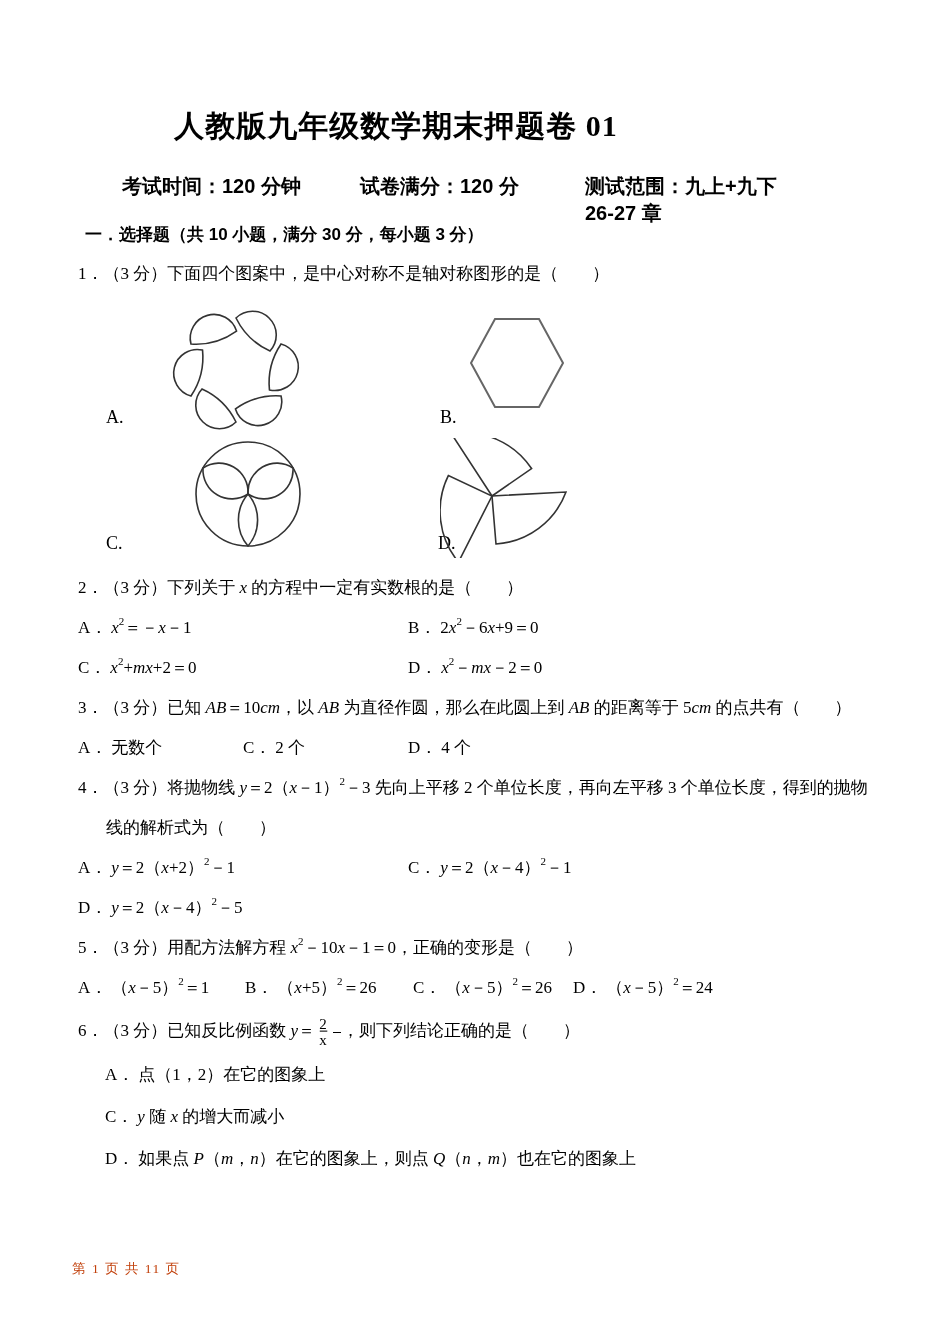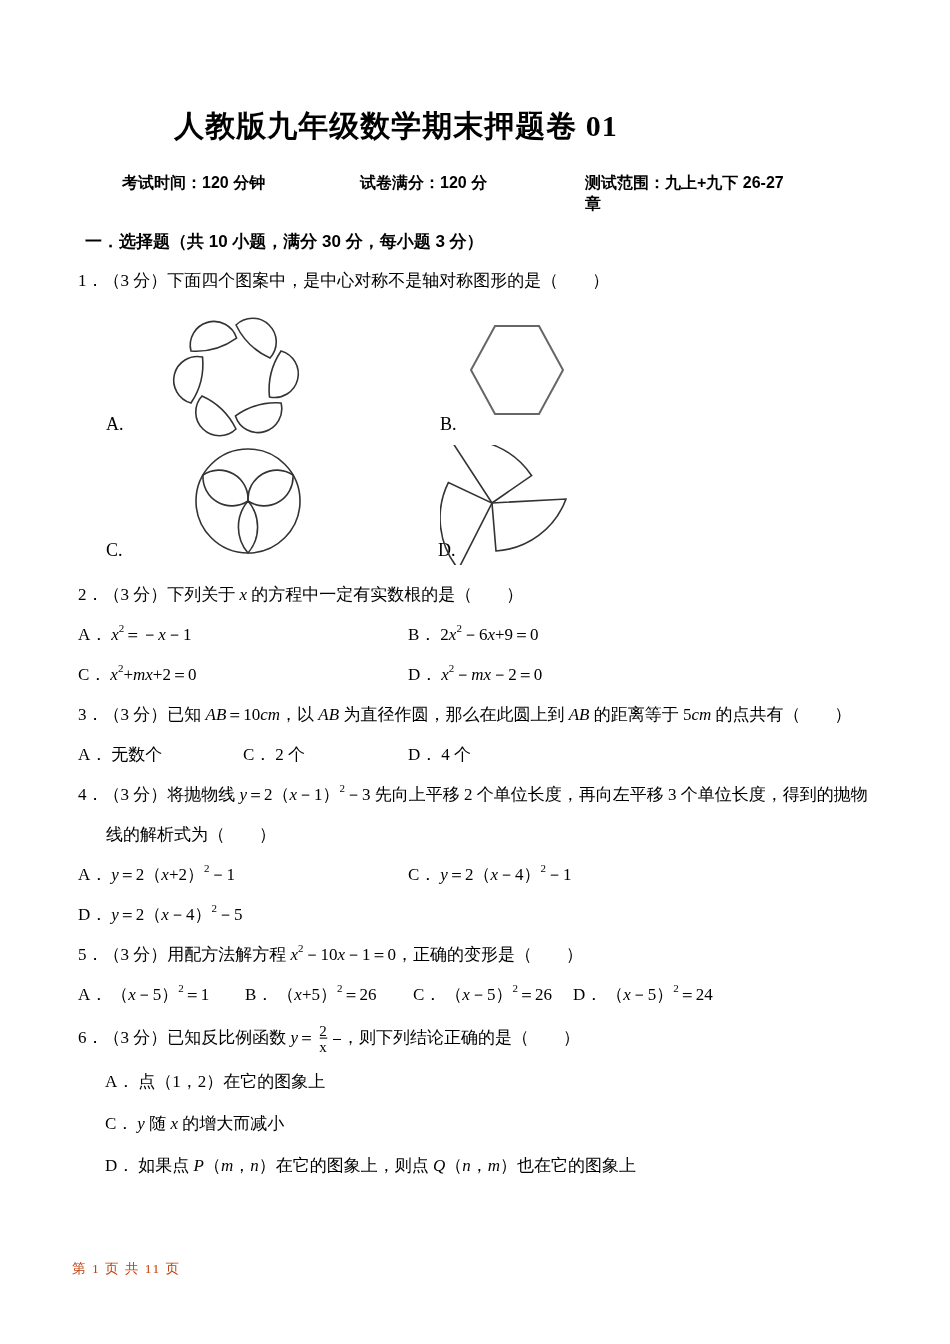--- a/index.html
+++ b/index.html
@@ -8,26 +8,26 @@
     font-family:"Liberation Serif","DejaVu Serif",serif;
     font-size:17px;overflow:hidden;
   }
   .page{position:relative;width:792px;height:1344px;}
   .title{
     margin:0;padding-top:106px;text-align:center;
     font-size:30px;font-weight:bold;letter-spacing:1px;
   }
   .metarow{position:relative;height:26px;margin-top:26px;
     font-family:"Liberation Sans","DejaVu Sans",sans-serif;
-    font-weight:bold;font-size:16px;}
+    font-weight:bold;font-size:20px;}
   .metarow .m0{position:absolute;left:122px;top:0;}
   .metarow .m1{position:absolute;left:360px;top:0;}
   .metarow .m2{position:absolute;left:585px;top:0;}
   .secheading{
-    margin:31px 0 0 85px;
+    margin:24px 0 0 85px;
     font-family:"Liberation Sans","DejaVu Sans",sans-serif;
     font-weight:bold;font-size:17px;
   }
   .content{margin-left:78px;width:794px;}
   .stem{padding-left:28px;text-indent:-28px;line-height:40px;margin:0;}
   .stem.tall{line-height:46px;}
   .var{font-style:italic;}
   sup{font-size:11px;line-height:0;position:relative;top:-1px;vertical-align:super;}
   .frac{display:inline-block;text-align:center;vertical-align:-0.55em;line-height:1.05;margin:0 1px;}
   .frac .num{display:block;font-size:15px;padding:0 4px;}

